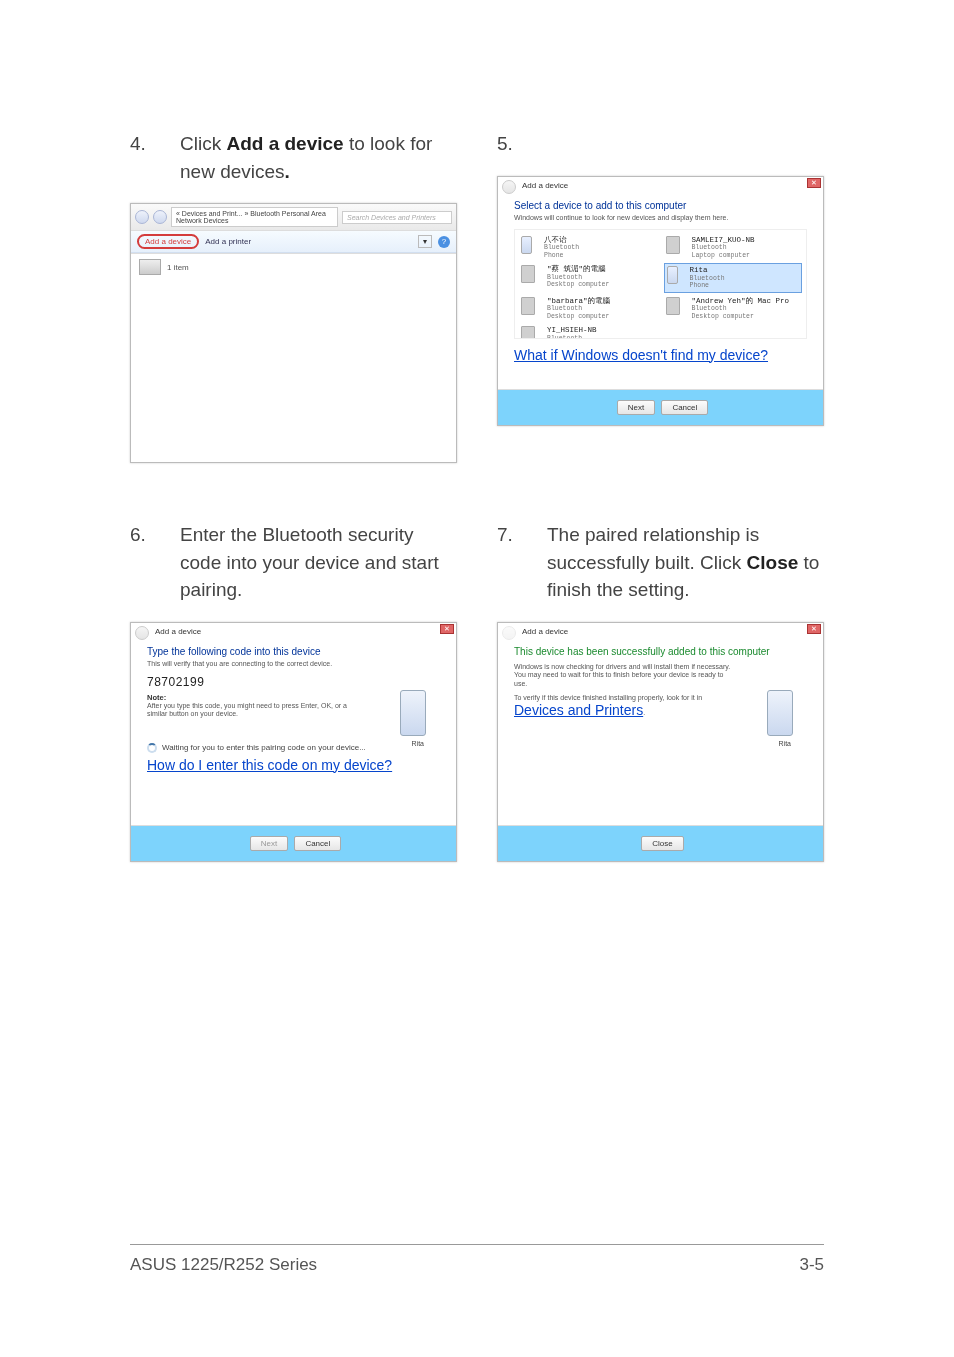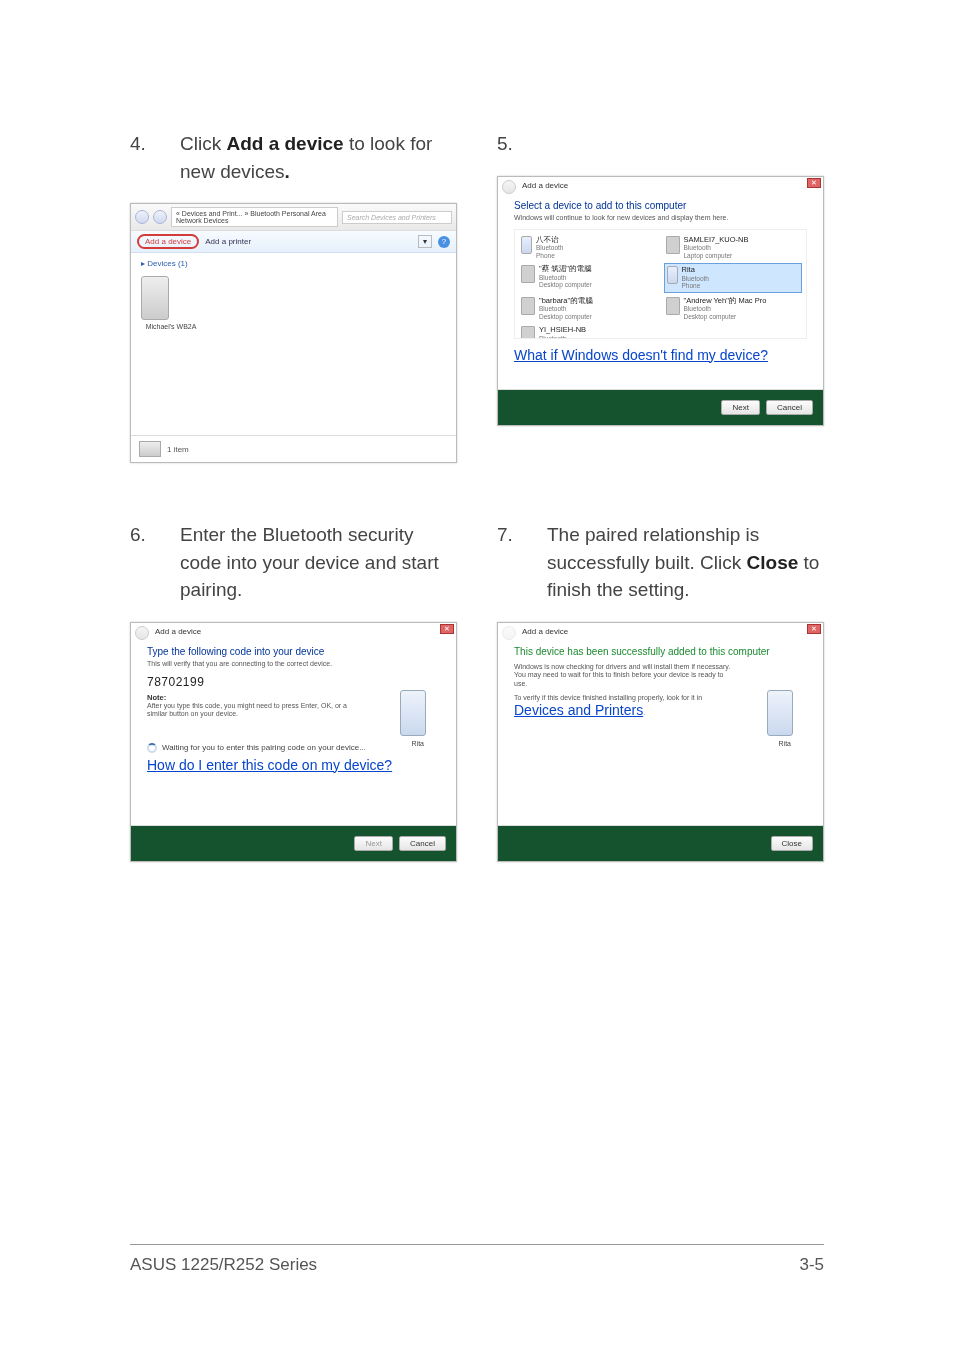--- a/index.html
+++ b/index.html
@@ -78,22 +78,22 @@
     margin-bottom: 3px;
   }
   .shot .hdr-sub {
     color: #555;
     font-size: 7px;
     margin-bottom: 8px;
   }
   .shot .footer {
     border-top: 1px solid #ddd;
     padding: 10px 10px;
-    text-align: right;
-    background: #14532d;
+    text-align: center;
+    background: #7dd3fc;
   }
   .shot .btn {
     display: inline-block;
     border: 1px solid #aaa;
     background: linear-gradient(#fcfcfc,#e6e6e6);
     padding: 2px 10px;
     font-size: 8px;
     color: #333;
     margin-left: 4px;
     border-radius: 2px;
@@ -104,23 +104,24 @@
     display: grid;
     grid-template-columns: 1fr 1fr;
     gap: 2px 6px;
     border: 1px solid #eee;
     padding: 4px;
     max-height: 110px;
     overflow: hidden;
   }
   .device-item {
     display: flex;
-    gap: 4px;
+    gap: 12px;
     align-items: flex-start;
     padding: 2px;
+    font-family: Liberation Mono, monospace;
   }
   .device-item.sel {
     background: #cfe6ff;
     border: 1px solid #6aa0e0;
   }
   .dev-icon {
     width: 14px; height: 18px;
     background: #d0d0d0;
     border: 1px solid #aaa;
     border-radius: 1px;
@@ -283,27 +284,20 @@
             <span style="color:#aaa;font-style:italic;">Search Devices and Printers</span>
           </div>
         </div>
         <div class="toolbar">
           <span class="add-device">Add a device</span>
           <span style="color:#335;">Add a printer</span>
           <span style="flex:1"></span>
           <span style="border:1px solid #bbb;padding:1px 4px;">▾</span>
           <span style="width:12px;height:12px;border-radius:50%;background:#4a90e2;color:#fff;text-align:center;line-height:12px;">?</span>
         </div>
-        <div class="content">
-          <div class="sec-title">▸ <span>Devices (1)</span></div>
-          <div style="width:60px;text-align:center;">
-            <div class="dev-big"></div>
-            <div style="font-size:7px;color:#444;">Michael's WB2A</div>
-          </div>
-        </div>
         <div class="status">
           <div class="status-icon"></div>
           <span>1 item</span>
         </div>
       </div>
     </div>
 
     <div class="col">
       <div class="step">
         <div class="step-num">5.</div>
@@ -393,21 +387,21 @@
         <div class="step-text">Enter the Bluetooth security code into your device and start pairing.</div>
       </div>
 
       <div class="shot" style="height:240px;display:flex;flex-direction:column;">
         <div class="close-x">✕</div>
         <div class="titlebar">
           <div class="back-arrow"></div>
           <span style="color:#333;">Add a device</span>
         </div>
         <div class="body" style="flex:1;position:relative;">
-          <div class="hdr-main">Type the following code into your device</div>
+          <div class="hdr-main">Type the following code into this device</div>
           <div class="hdr-sub">This will verify that you are connecting to the correct device.</div>
           <div class="code-num">78702199</div>
           <div class="note-label">Note:</div>
           <div class="note-text">After you type this code, you might need to press Enter, OK, or a similar button on your device.</div>
           <div class="phone-big"></div>
           <div class="phone-cap">Rita</div>
           <div class="waiting">
             <div class="spinner"></div>
             <span>Waiting for you to enter this pairing code on your device...</span>
           </div>

